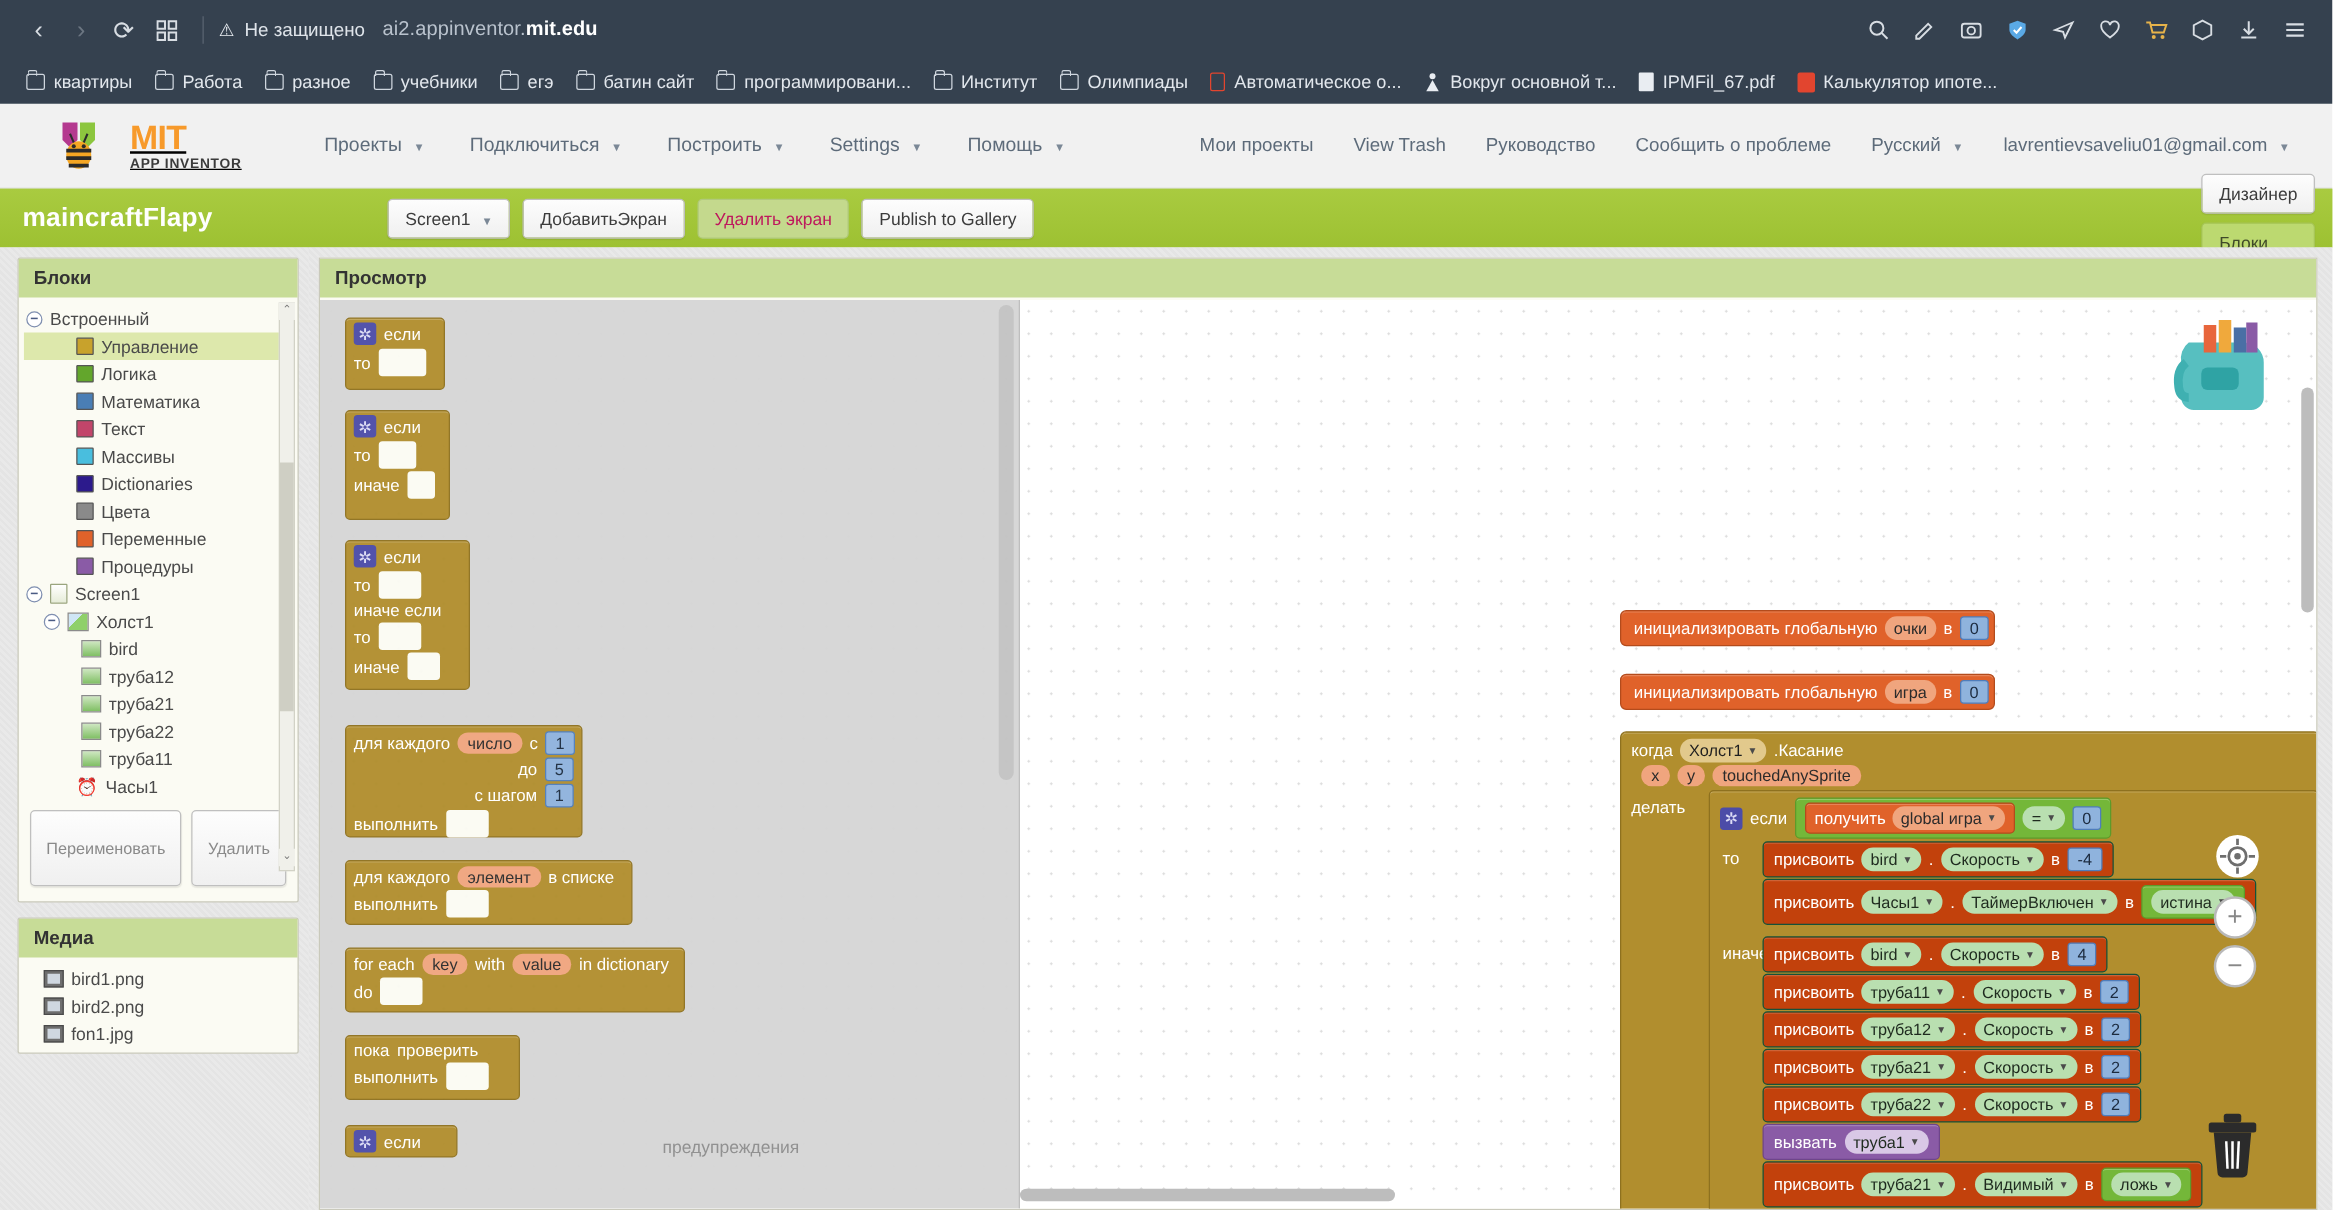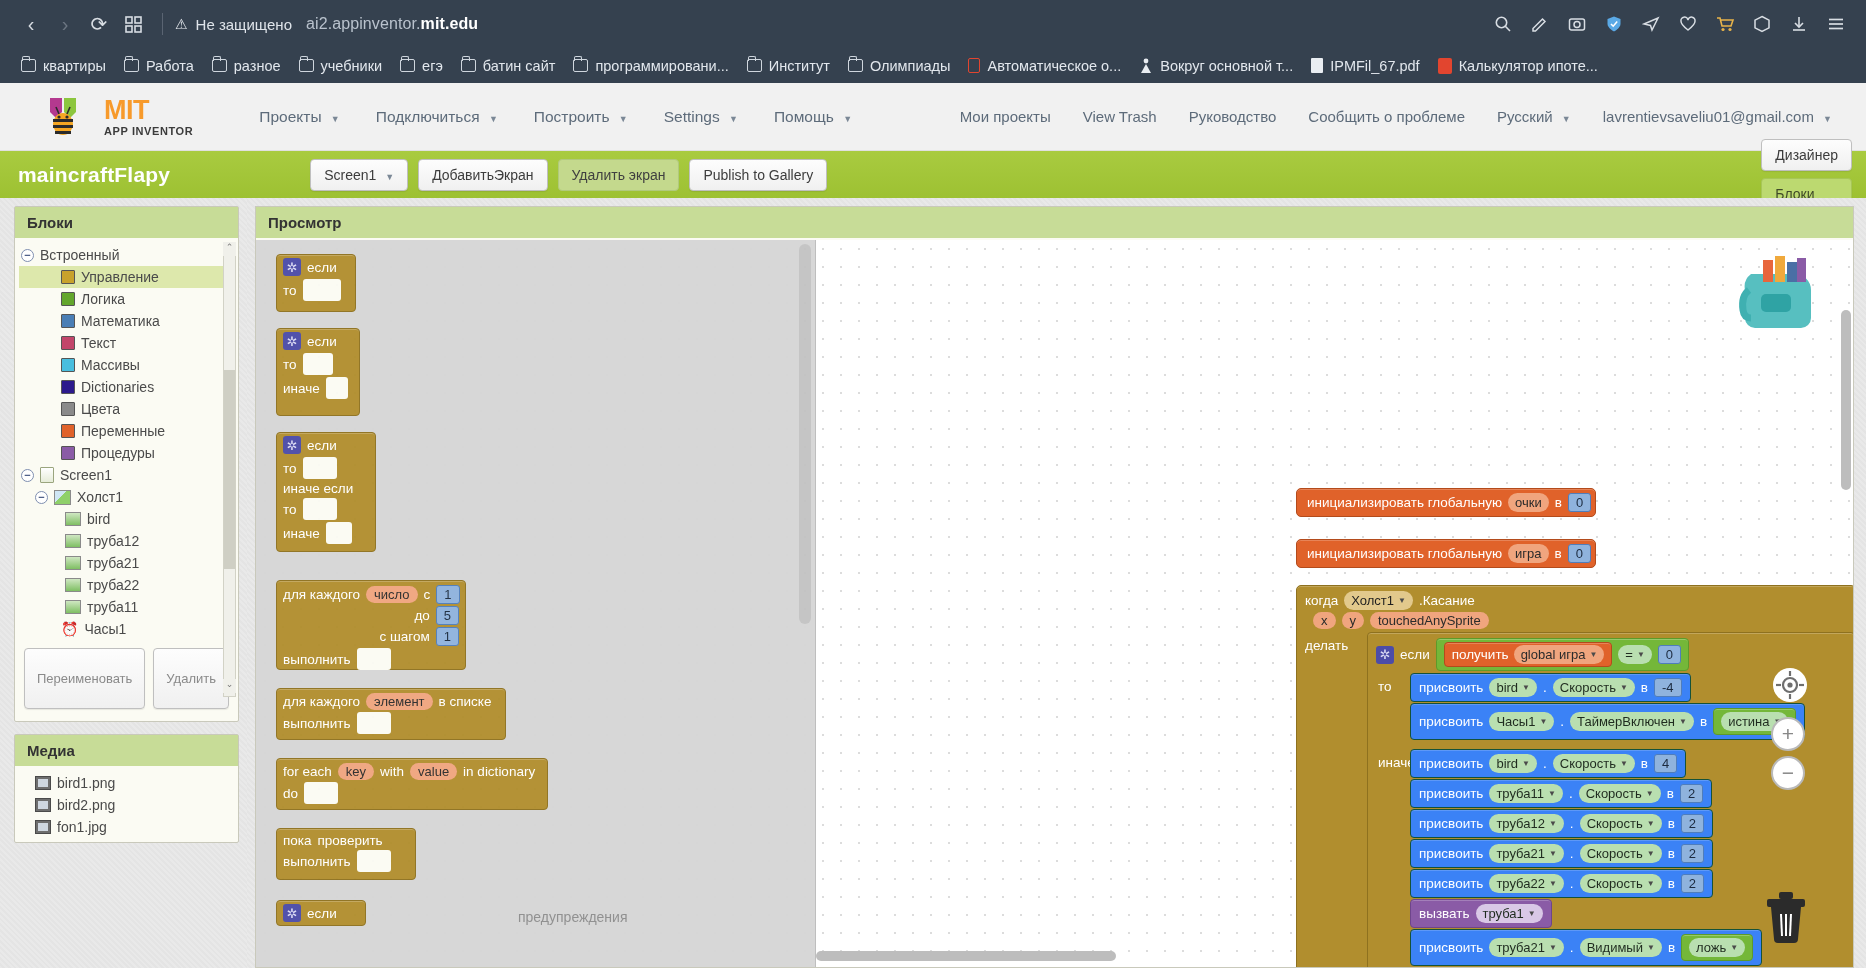--- a/index.html
+++ b/index.html
@@ -34,42 +34,42 @@
   .bm-ico { width:15px; height:13px; flex:none; position:relative; }
   .folder-ico { border:1.6px solid #cfd6de; border-radius:2px; }
   .folder-ico:before { content:""; position:absolute; top:-4px; left:0; width:6px; height:4px; border:1.6px solid #cfd6de; border-bottom:none; border-radius:2px 2px 0 0; }
   .doc-ico { width:12px; height:15px; background:#e9edf2; border-radius:1px; }
   .red-doc { width:12px; height:15px; border:1.8px solid #e2452f; border-radius:2px; }
   .calc-ico { width:14px; height:16px; background:#e2452f; border-radius:2px; }
   .person-ico { width:14px; height:16px; }
 
   
   .ai-header { height:68px; background:#f1f1f1; border-bottom:1px solid #e0e0e0; display:flex; align-items:center; padding:0 18px; }
-  .logo { display:flex; align-items:center; gap:8px; margin-left:22px; }
+  .logo { display:flex; align-items:center; gap:8px; margin-left:22px;text-decoration:underline; }
   .bee-wrap { width:56px; height:46px; position:relative; }
   .logo-txt { line-height:1; }
   .logo-mit { color:#f79a2b; font-size:27px; font-weight:800; letter-spacing:-.5px; font-family:"Liberation Sans", sans-serif; }
   .logo-ai { color:#3b3b3b; font-size:11px; font-weight:700; letter-spacing:.6px; margin-top:2px; }
   .main-menu { display:flex; align-items:center; gap:0; margin-left:48px; }
   .mm-item { color:#5d6b7a; font-size:15.5px; padding:8px 18px; cursor:pointer; white-space:nowrap; }
   .caret { font-size:9px; margin-left:5px; color:#7b8896; }
   .header-right { margin-left:auto; display:flex; align-items:center; }
   .hr-item { color:#5d6b7a; font-size:15px; padding:8px 16px; cursor:pointer; white-space:nowrap; }
 
   
   .proj-bar { height:47px; background:#a5c73c; display:flex; align-items:center; padding:0 14px;
      background-image:linear-gradient(#a9cb40,#9dc132); }
   .proj-title { color:#fff; font-size:21px; font-weight:700; margin-left:4px; letter-spacing:.2px; }
   .pb-btns { display:flex; align-items:center; gap:10px; margin-left:140px; }
   .btn {
     background:linear-gradient(#fdfdfd,#f0f0f0); border:1px solid #bfbfbf; border-radius:4px;
     font-size:14px; color:#3c3c3c; padding:7px 13px; cursor:pointer; white-space:nowrap;
     box-shadow:0 1px 1px rgba(0,0,0,.08);
   }
-  .btn.disabled { background:#c4d98d; border-color:#b0c97c; color:#404040; box-shadow:none; }
+  .btn.disabled { background:#c4d98d; border-color:#b0c97c; color:#be185d; box-shadow:none; }
   .btn.active { background:#bcd970; border-color:#a7c657; color:#3f4a28; }
   .pb-right { margin-left:auto; display:flex; gap:7px;flex-direction:column; }
 
   
   .workarea { display:flex; height:calc(968px - 83px - 68px - 47px); }
 
   .left-col { width:247px; background:#e8e8e8; padding:8px 8px 0 14px; overflow:hidden;
     background-image:repeating-linear-gradient(45deg,#e9e9e9 0 2px,#e4e4e4 2px 4px); }
   .panel { background:#fbfbf3; border:1px solid #c9c9bb; border-radius:2px; margin-bottom:12px; }
   .panel-hd { background:#c7dc97; font-weight:700; font-size:15px; color:#333; padding:7px 12px; }
@@ -120,32 +120,32 @@
   .cstack { background:#fbfbf3; height:22px; border-radius:3px; }
 
   .field { background:#f0a57e; color:#2b2b2b; border-radius:9px; padding:1px 8px; font-size:13px; }
   .fieldv { background:#b9dfb0; color:#1f2b1f; border-radius:10px; padding:2px 7px; font-size:13px; display:inline-flex; align-items:center; gap:4px; }
   .fieldt { background:#e2c98c; color:#1f1f1f; border-radius:10px; padding:2px 7px; font-size:13px; display:inline-flex; align-items:center; gap:4px; }
   .fieldo { background:#f0a57e; color:#2b2b2b; border-radius:10px; padding:2px 7px; font-size:13px; display:inline-flex; align-items:center; gap:4px; }
   .dd { font-size:8px; color:#4a4a4a; }
   .num { background:#8fb3dd; border:1px solid #4f7dbb; border-radius:3px; color:#1c2b3f; font-size:13px; padding:1px 7px; }
 
   .b-orange { background:#e0622a; border:1px solid #b34b1c; border-radius:5px; box-shadow:inset 0 1px 0 rgba(255,255,255,.22); }
-  .b-green  { background:#3b82f6; border:1px solid #155239; border-radius:4px; box-shadow:inset 0 1px 0 rgba(255,255,255,.18); }
+  .b-green  { background:#c2410c; border:1px solid #155239; border-radius:4px; box-shadow:inset 0 1px 0 rgba(255,255,255,.18); }
   .b-lgreen { background:#74b739; border:1px solid #5d9a2a; border-radius:4px; box-shadow:inset 0 1px 0 rgba(255,255,255,.25); }
   .b-purple { background:#8a5ba6; border:1px solid #6e458a; border-radius:4px; box-shadow:inset 0 1px 0 rgba(255,255,255,.22); }
   .b-brown  { background:#b18e2e; border:1px solid #8e711f; border-radius:5px; box-shadow:inset 0 1px 0 rgba(255,255,255,.22); }
   .zbtn { width:34px; height:34px; border-radius:50%; border:2px solid #b9b9b9; background:#fff; color:#888;
      display:flex; align-items:center; justify-content:center; font-size:21px; cursor:pointer; }
   .trash { position:absolute; right:36px; bottom:18px; width:62px; }
   .backpack { position:absolute; right:30px; top:10px; width:90px; }
 
   .ws-scroll-v { position:absolute; right:2px; top:70px; width:10px; height:180px; background:#bdbdbd; border-radius:5px; }
   .ws-scroll-h { position:absolute; left:560px; bottom:6px; height:10px; width:300px; background:#bdbdbd; border-radius:5px; }
-  .warncount { position:absolute; left:262px; bottom:42px; font-size:14px; color:#8d8d8d; }
+  .warncount { position:absolute; left:274px; bottom:42px; font-size:14px; color:#8d8d8d; }
 </style>
 </head>
 <body>
 
 <div class="browser">
   <div class="chrome-toolbar">
     <div class="nav-btn">‹</div>
     <div class="nav-btn disabled">›</div>
     <div class="nav-btn">⟳</div>
     <div class="nav-btn">

